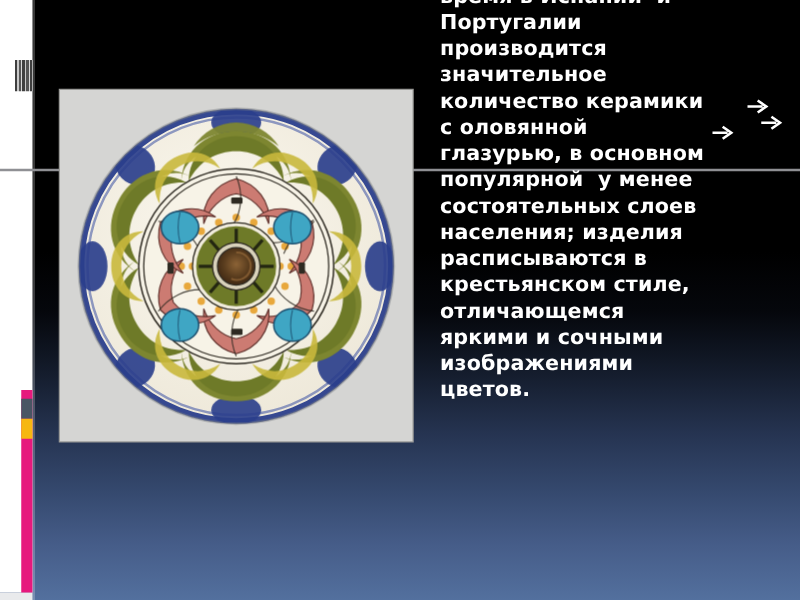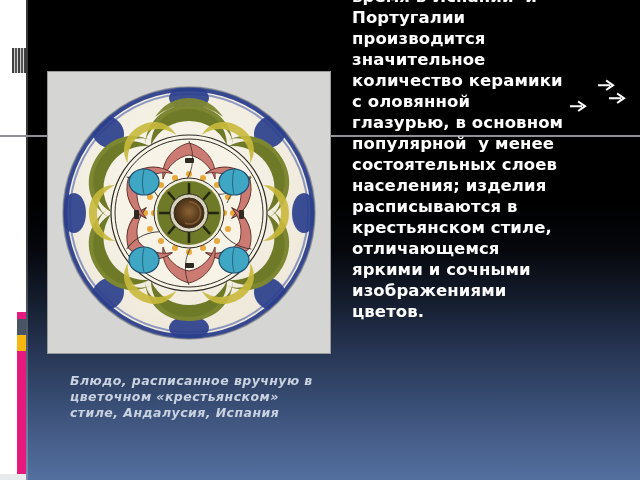--- a/index.html
+++ b/index.html
@@ -402,15 +402,14 @@
         <path d="M0 6.2 H11 M9 2 L15 6.2 L9 10.4" fill="none" stroke="#ffffff" stroke-width="2.1" stroke-linecap="square"></path>
       </svg>
     </span>
     <span class="arrow arrow-bottom">
       <svg viewBox="0 0 17 13" xmlns="http://www.w3.org/2000/svg">
         <path d="M0 6.2 H11 M9 2 L15 6.2 L9 10.4" fill="none" stroke="#ffffff" stroke-width="2.1" stroke-linecap="square"></path>
       </svg>
     </span>
   </div>
 
-  <div class="caption">Блюдо, расписанное вручную в цветочном «крестьянском» стиле, Андалусия, Испания</div>
 
 </div>
 
 </body></html>

